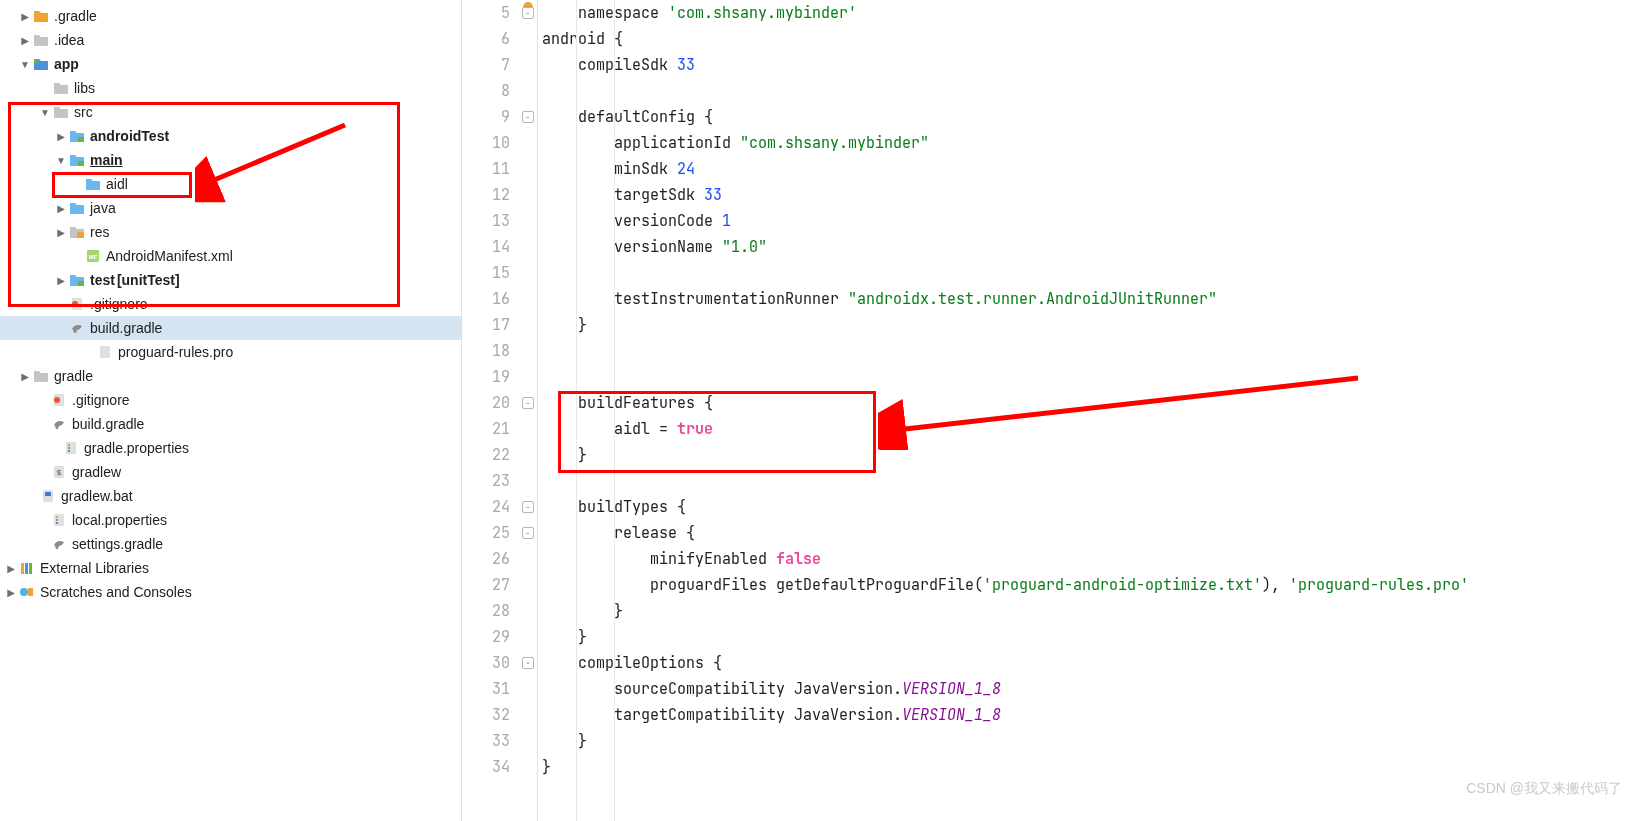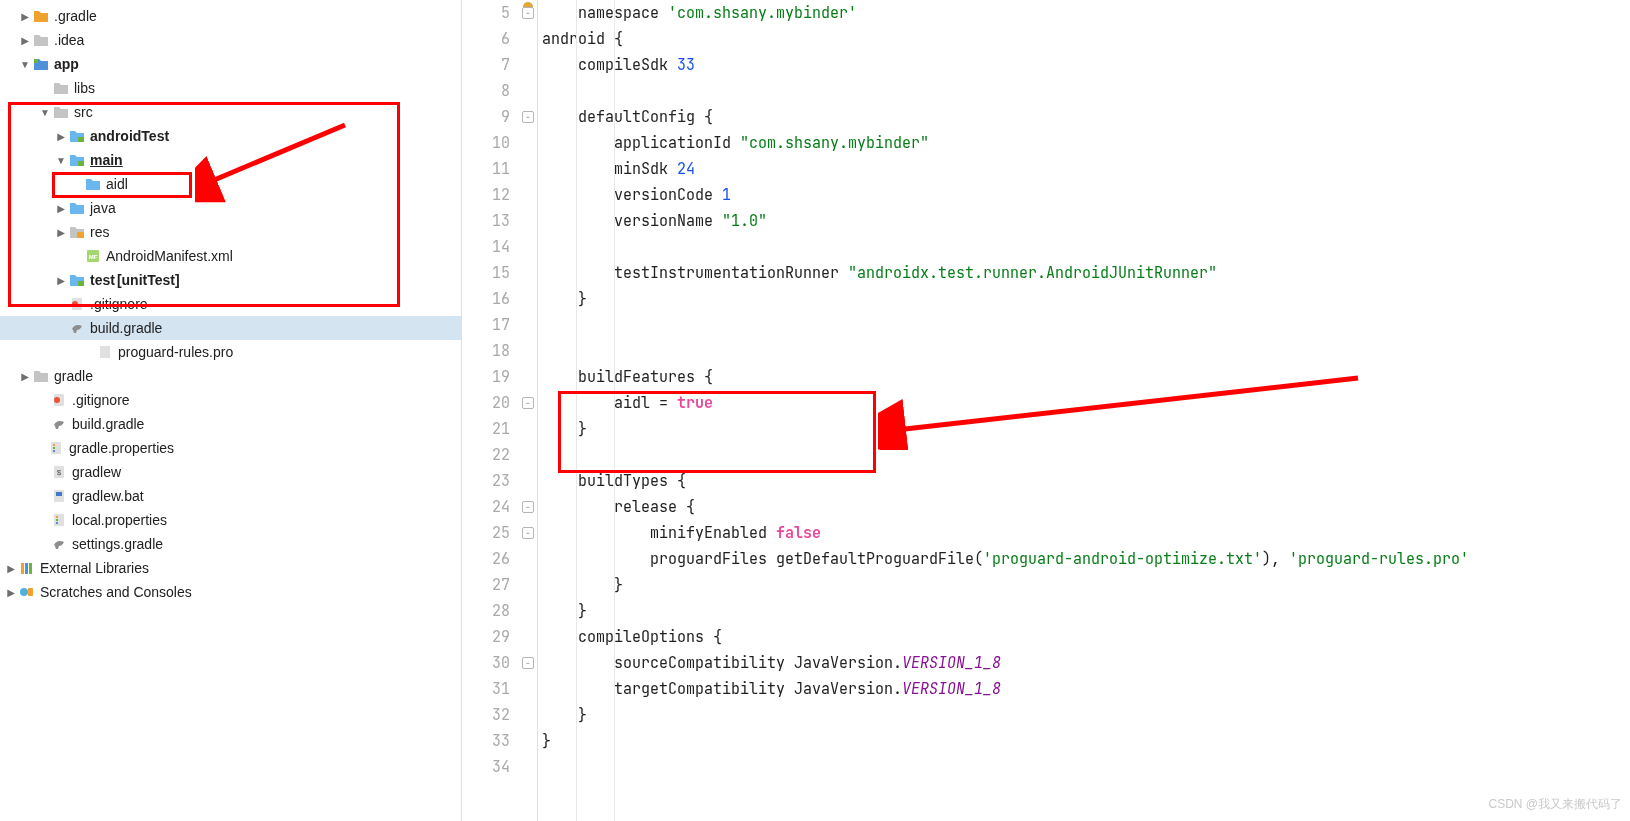--- a/index.html
+++ b/index.html
@@ -124,22 +124,22 @@
     background: #e8e8e8;
   }
 
   .redbox-code { position: absolute; border: 3px solid #ff0000; left: 20px; top: 391px; width: 318px; height: 82px; pointer-events:none;}
 
   .arrow { position: absolute; pointer-events: none; }
 
   .watermark {
     position: absolute;
     right: 8px;
-    bottom: 8px;
-    font-size: 12px;
+    bottom: 23px;
+    font-size: 14px;
     color: #c9c9c9;
     font-family: "Segoe UI", Arial, sans-serif;
   }
   .modified-dot{
     position:absolute;
     left:3px; top:2px;
     width:10px; height:10px;
     border-radius:50%;
     background:#e2a53a;
   }
@@ -333,21 +333,21 @@
   <div class="tree-row" style="padding-left:36px">
     <span class="chev none">▶</span>
     <span class="ficon">
       <svg viewBox="0 0 16 14">
           <path fill="#8e8e8e" d="M3 8 Q6 2 13 5 Q11 9 8 9 L7 12 L5 12 L4 9 Z"></path>
         </svg>
     </span>
     <span class="lbl">build.gradle</span>
   </div>
 
-  <div class="tree-row" style="padding-left:33px">
+  <div class="tree-row" style="padding-left:48px">
     <span class="chev none">▶</span>
     <span class="ficon">
       <svg viewBox="0 0 16 14">
           <rect x="3" y="1" width="10" height="12" fill="#e0e0e0" rx="1"></rect>
           <rect x="5" y="3" width="2" height="2" fill="#f0a22e"></rect>
           <rect x="5" y="6" width="2" height="2" fill="#6cb33f"></rect>
           <rect x="5" y="9" width="2" height="2" fill="#4e91d9"></rect>
         </svg>
     </span>
     <span class="lbl">gradle.properties</span>
@@ -357,21 +357,21 @@
     <span class="chev none">▶</span>
     <span class="ficon">
       <svg viewBox="0 0 16 14">
           <rect x="3" y="1" width="10" height="12" fill="#e0e0e0" rx="1"></rect>
           <text x="8" y="10" font-size="8" text-anchor="middle" fill="#555">$</text>
         </svg>
     </span>
     <span class="lbl">gradlew</span>
   </div>
 
-  <div class="tree-row" style="padding-left:36px">
+  <div class="tree-row" style="padding-left:25px">
     <span class="chev none">▶</span>
     <span class="ficon">
       <svg viewBox="0 0 16 14">
           <rect x="3" y="1" width="10" height="12" fill="#e0e0e0" rx="1"></rect>
           <rect x="5" y="3" width="6" height="4" fill="#4278c7"></rect>
         </svg>
     </span>
     <span class="lbl">gradlew.bat</span>
   </div>
 
@@ -482,20 +482,21 @@
     <div class="guide" style="left:38px"></div>
     <div class="guide" style="left:76px"></div>
 
     <div class="code-line"><span>    namespace </span><span class="k-green">'com.shsany.mybinder'</span></div>
     <div class="code-line"><span class="k-grey">android </span><span>{</span></div>
     <div class="code-line"><span>    compileSdk </span><span class="k-num">33</span></div>
     <div class="code-line"><span></span></div>
     <div class="code-line"><span>    defaultConfig </span><span>{</span></div>
     <div class="code-line"><span>        applicationId </span><span class="k-green">"com.shsany.mybinder"</span></div>
     <div class="code-line"><span>        minSdk </span><span class="k-num">24</span></div>
+    <div class="code-line"><span>        targetSdk </span><span class="k-num">33</span></div>
     <div class="code-line"><span>        versionCode </span><span class="k-num">1</span></div>
     <div class="code-line"><span>        versionName </span><span class="k-green">"1.0"</span></div>
     <div class="code-line"><span></span></div>
     <div class="code-line"><span>        testInstrumentationRunner </span><span class="k-green">"androidx.test.runner.AndroidJUnitRunner"</span></div>
     <div class="code-line"><span>    }</span></div>
     <div class="code-line"><span></span></div>
     <div class="code-line"><span></span></div>
     <div class="code-line"><span>    buildFeatures </span><span>{</span></div>
     <div class="code-line"><span>        aidl </span><span>= </span><span class="k-dark">true</span></div>
     <div class="code-line"><span>    }</span></div>

